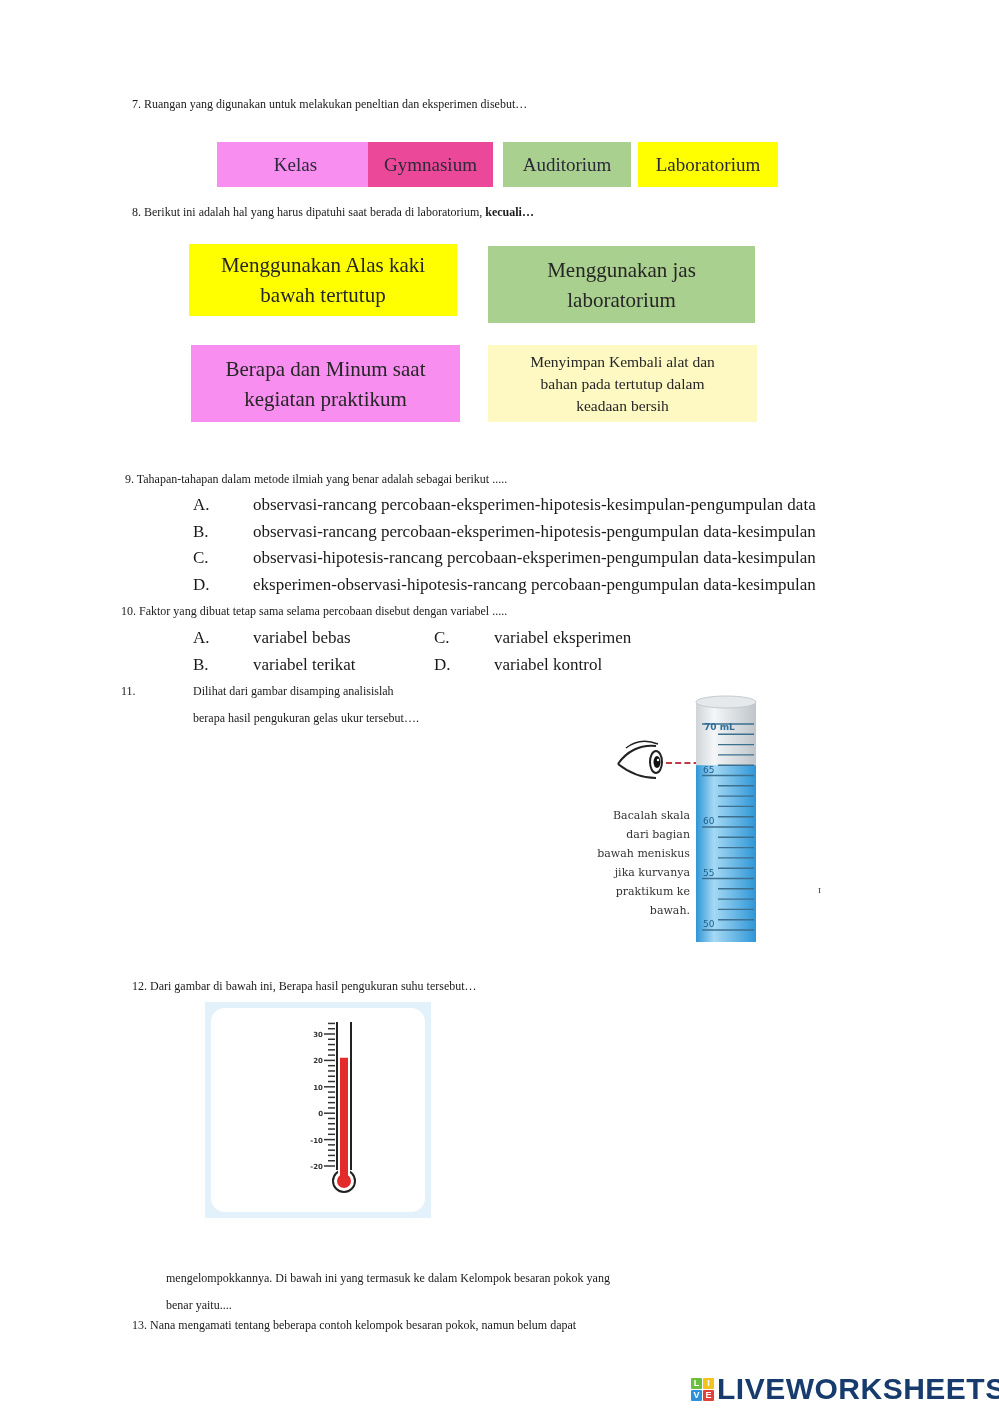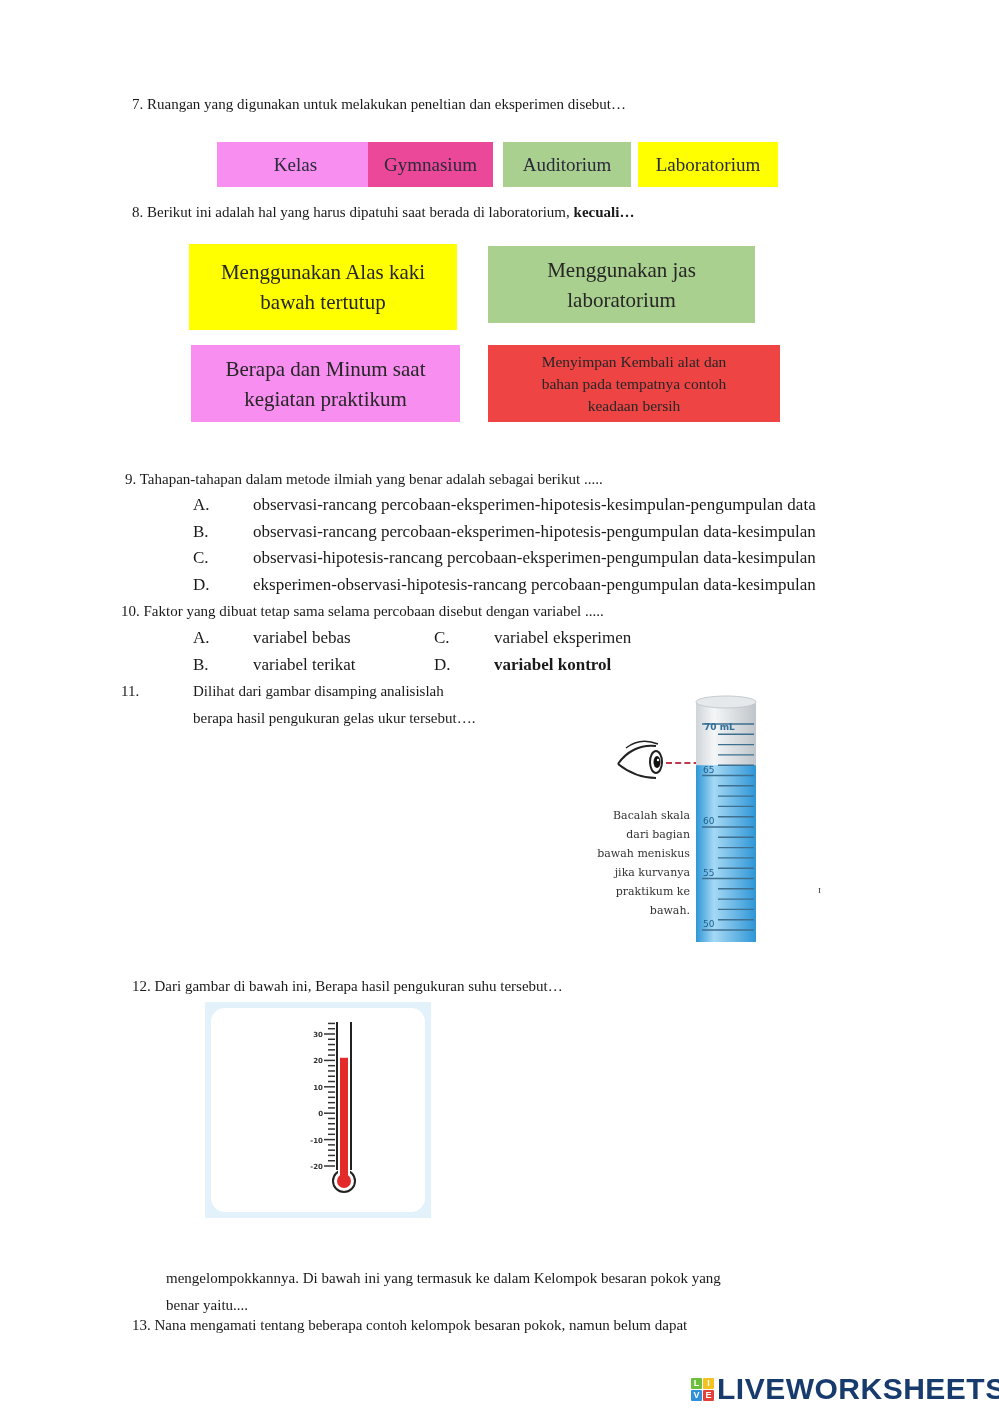--- a/index.html
+++ b/index.html
@@ -2,21 +2,21 @@
 <html><head>
   <meta charset="utf-8">
   <style>
     html, body { margin: 0; padding: 0; background: #ffffff; }
     body {
       width: 999px; height: 1413px; position: relative; overflow: hidden;
       font-family: "Liberation Serif", "DejaVu Serif", serif;
       color: #1a1a1a;
     }
     .abs { position: absolute; }
-    .qtext { font-size: 15px; line-height: 20px; white-space: nowrap; }
+    .qtext { font-size: 12px; line-height: 20px; white-space: nowrap; }
     .opt-letter { font-size: 17px; }
     .opt-text { font-size: 17px; white-space: nowrap; }
 
     
     .q7-box {
       position: absolute; top: 142px; height: 45px;
       display: flex; align-items: center; justify-content: center;
       font-size: 19px; color: #2a2a3a;
     }
     
@@ -67,31 +67,31 @@
 </div>
 <div class="q7-box" style="left:638px; width:140px; background:#ffff00;">
   <span>Laboratorium</span>
 </div>
 
 <div class="abs qtext" style="left:132px; top:202px;">
   <span>8.</span>
   <span>Berikut ini adalah hal yang harus dipatuhi saat berada di laboratorium,</span>
   <b>kecuali…</b>
 </div>
-<div class="q8-box q8-big" style="left:189px; top:244px; width:268px; height:86px; background:#ffff00;">
+<div class="q8-box q8-big" style="left:189px; top:244px; width:268px; height:72px; background:#ffff00;">
   <div><span>Menggunakan Alas kaki</span><br><span>bawah tertutup</span></div>
 </div>
 <div class="q8-box q8-big" style="left:488px; top:246px; width:267px; height:77px; background:#a9d08e;">
   <div><span>Menggunakan jas</span><br><span>laboratorium</span></div>
 </div>
 <div class="q8-box q8-big" style="left:191px; top:345px; width:269px; height:77px; background:#f78ef0;">
   <div><span>Berapa dan Minum saat</span><br><span>kegiatan praktikum</span></div>
 </div>
-<div class="q8-box q8-small" style="left:488px; top:345px; width:292px; height:77px; background:#ef4444;">
-  <div><span>Menyimpan Kembali alat dan</span><br><span>bahan pada tempatnya contoh</span><br><span>keadaan bersih</span></div>
+<div class="q8-box q8-small" style="left:488px; top:345px; width:269px; height:77px; background:#fef9c3;">
+  <div><span>Menyimpan Kembali alat dan</span><br><span>bahan pada tertutup dalam</span><br><span>keadaan bersih</span></div>
 </div>
 
 <div class="abs qtext" style="left:125px; top:469px;">
   <span>9.</span>
   <span>Tahapan-tahapan dalam metode ilmiah yang benar adalah sebagai berikut .....</span>
 </div>
 <div class="abs" style="left:193px; top:495px;">
   <div style="position:absolute; top:0; white-space:nowrap;">
     <span class="opt-letter" style="position:absolute; left:0;">A.</span>
     <span class="opt-text" style="position:absolute; left:60px;">observasi-rancang percobaan-eksperimen-hipotesis-kesimpulan-pengumpulan data</span>
@@ -122,21 +122,21 @@
   <div style="position:absolute; left:0; top:27px;">
     <span class="opt-letter" style="position:absolute; left:0;">B.</span>
     <span class="opt-text" style="position:absolute; left:60px;">variabel terikat</span>
   </div>
   <div style="position:absolute; left:241px; top:0;">
     <span class="opt-letter" style="position:absolute; left:0;">C.</span>
     <span class="opt-text" style="position:absolute; left:60px;">variabel eksperimen</span>
   </div>
   <div style="position:absolute; left:241px; top:27px;">
     <span class="opt-letter" style="position:absolute; left:0;">D.</span>
-    <span class="opt-text" style="position:absolute; left:60px;font-weight:bold;">variabel kontrol</span>
+    <span class="opt-text" style="position:absolute; left:60px;">variabel kontrol</span>
   </div>
 </div>
 
 <div class="abs qtext" style="left:121px; top:681px;">11.</div>
 <div class="abs qtext" style="left:193px; top:681px;">Dilihat dari gambar disamping analisislah</div>
 <div class="abs qtext" style="left:193px; top:708px;">berapa hasil pengukuran gelas ukur tersebut….</div>
 
 <svg class="abs" style="left:612px; top:738px;" width="58" height="44" viewBox="0 0 58 44">
   <path d="M6 26 C14 14, 28 6, 44 8" fill="none" stroke="#222" stroke-width="2"></path>
   <path d="M6 26 C16 34, 30 40, 44 40" fill="none" stroke="#222" stroke-width="2"></path>

